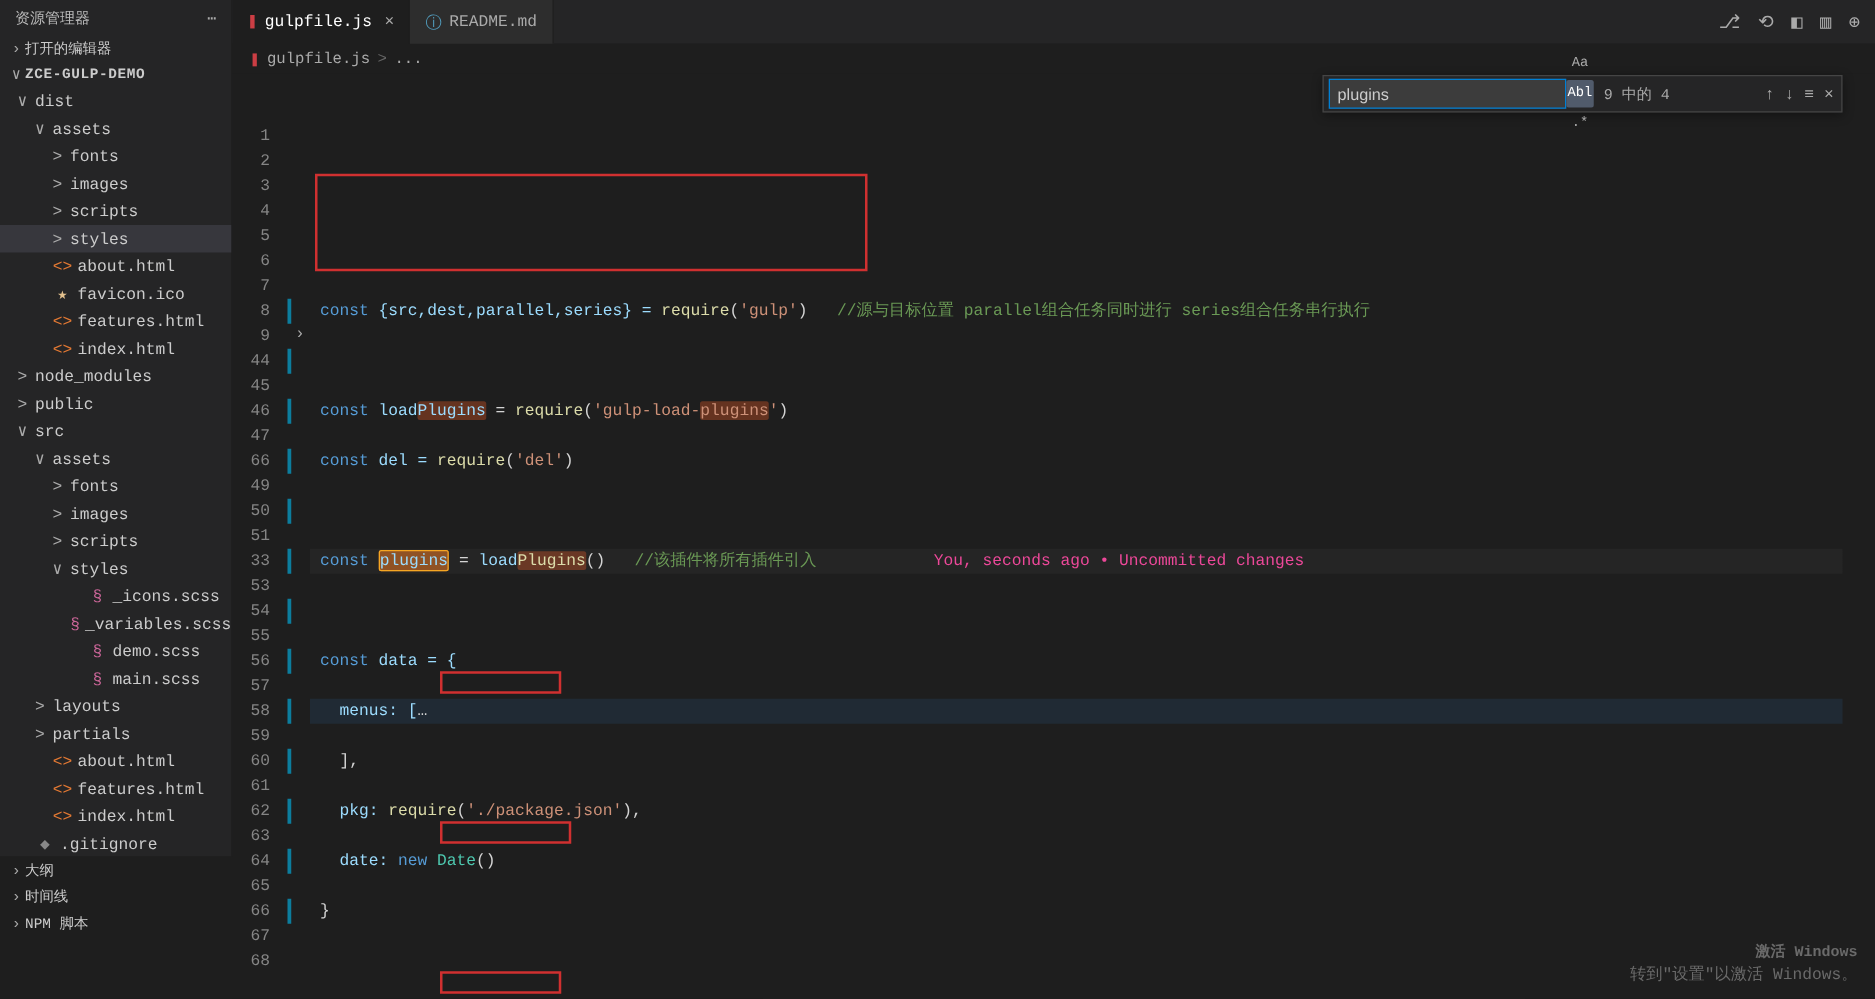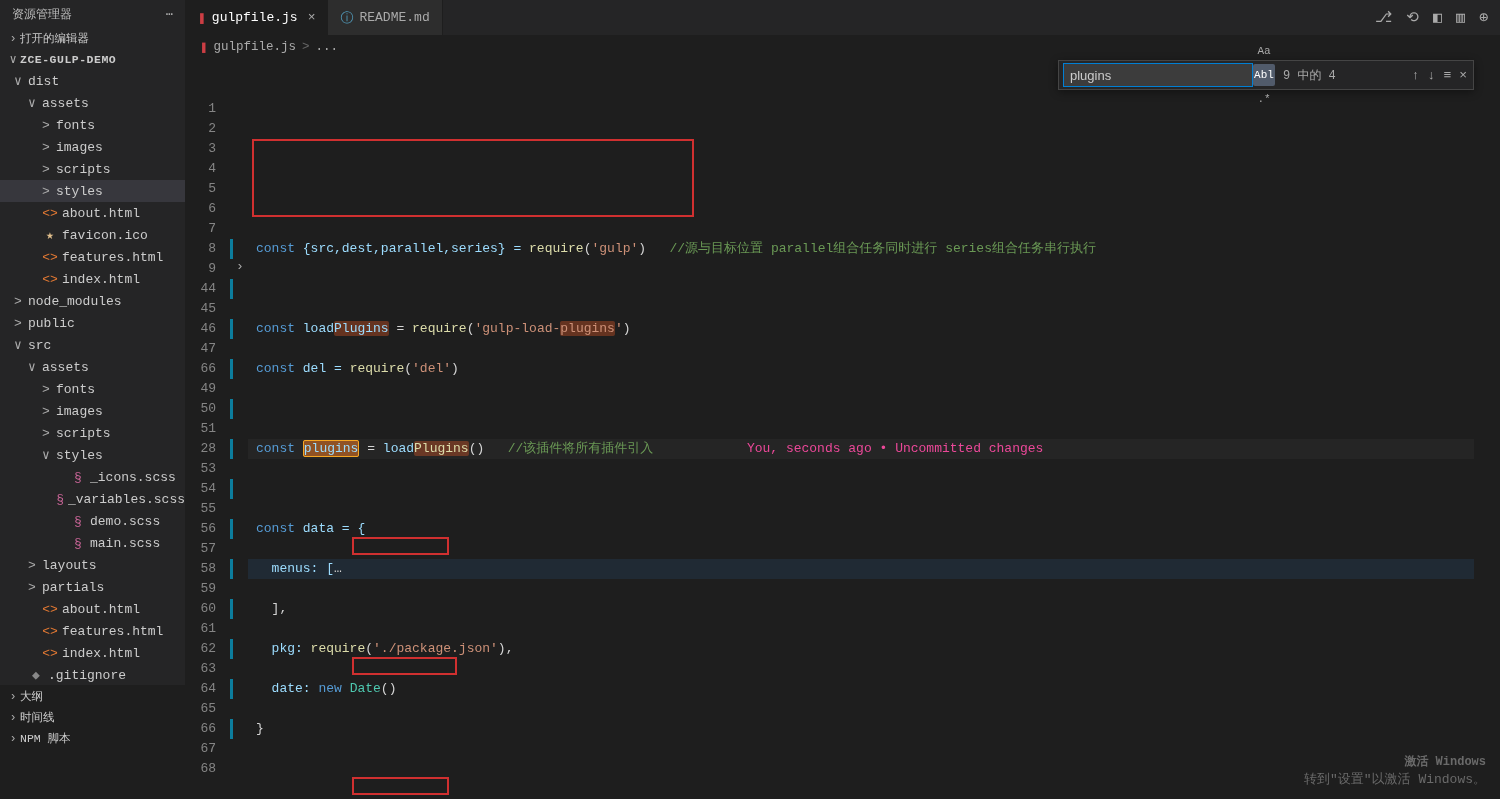--- a/index.html
+++ b/index.html
@@ -352,21 +352,21 @@
         <div class="ln">8</div>
         <div class="ln">9</div>
         <div class="ln">44</div>
         <div class="ln">45</div>
         <div class="ln">46</div>
         <div class="ln">47</div>
         <div class="ln">66</div>
         <div class="ln">49</div>
         <div class="ln">50</div>
         <div class="ln">51</div>
-        <div class="ln">28</div>
+        <div class="ln">33</div>
         <div class="ln">53</div>
         <div class="ln">54</div>
         <div class="ln">55</div>
         <div class="ln">56</div>
         <div class="ln">57</div>
         <div class="ln">58</div>
         <div class="ln">59</div>
         <div class="ln">60</div>
         <div class="ln">61</div>
         <div class="ln">62</div>

